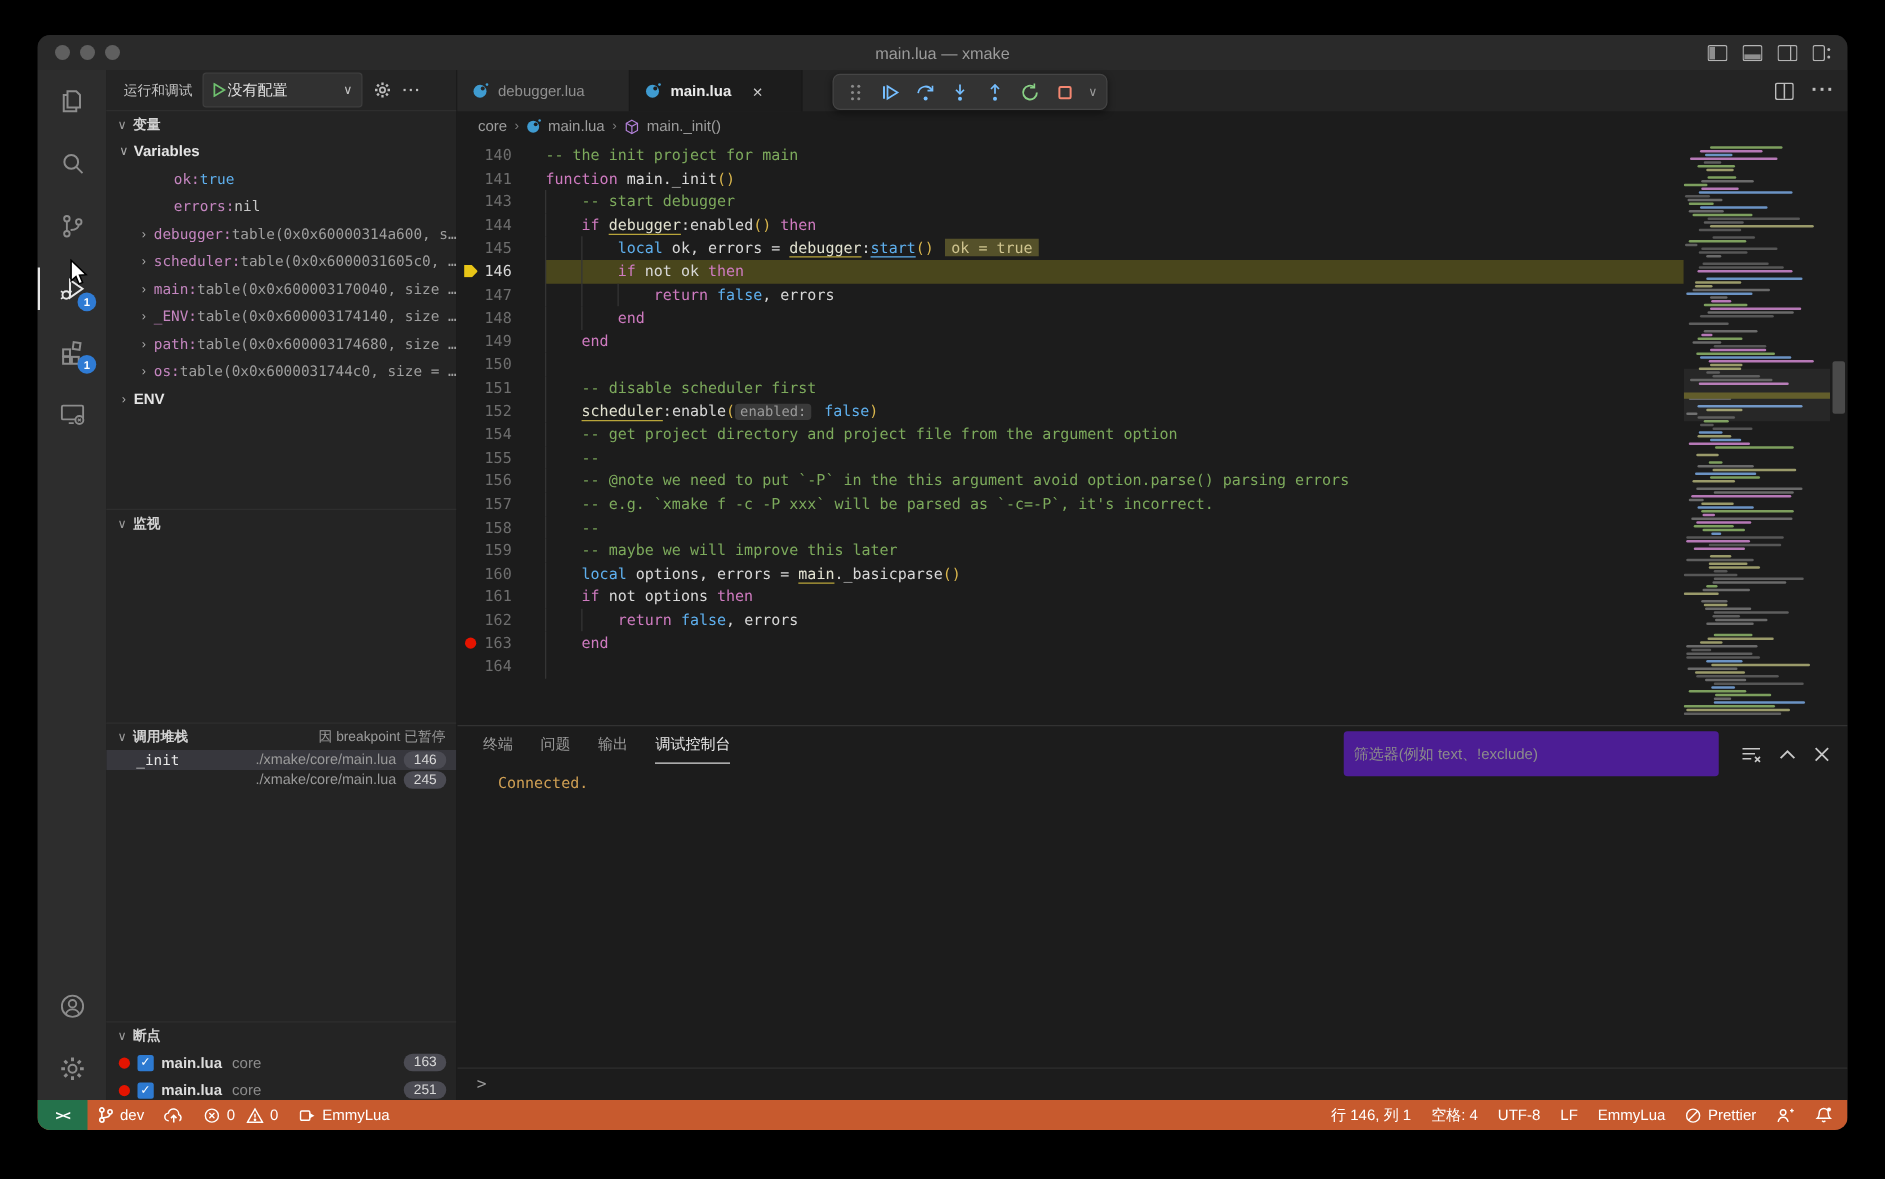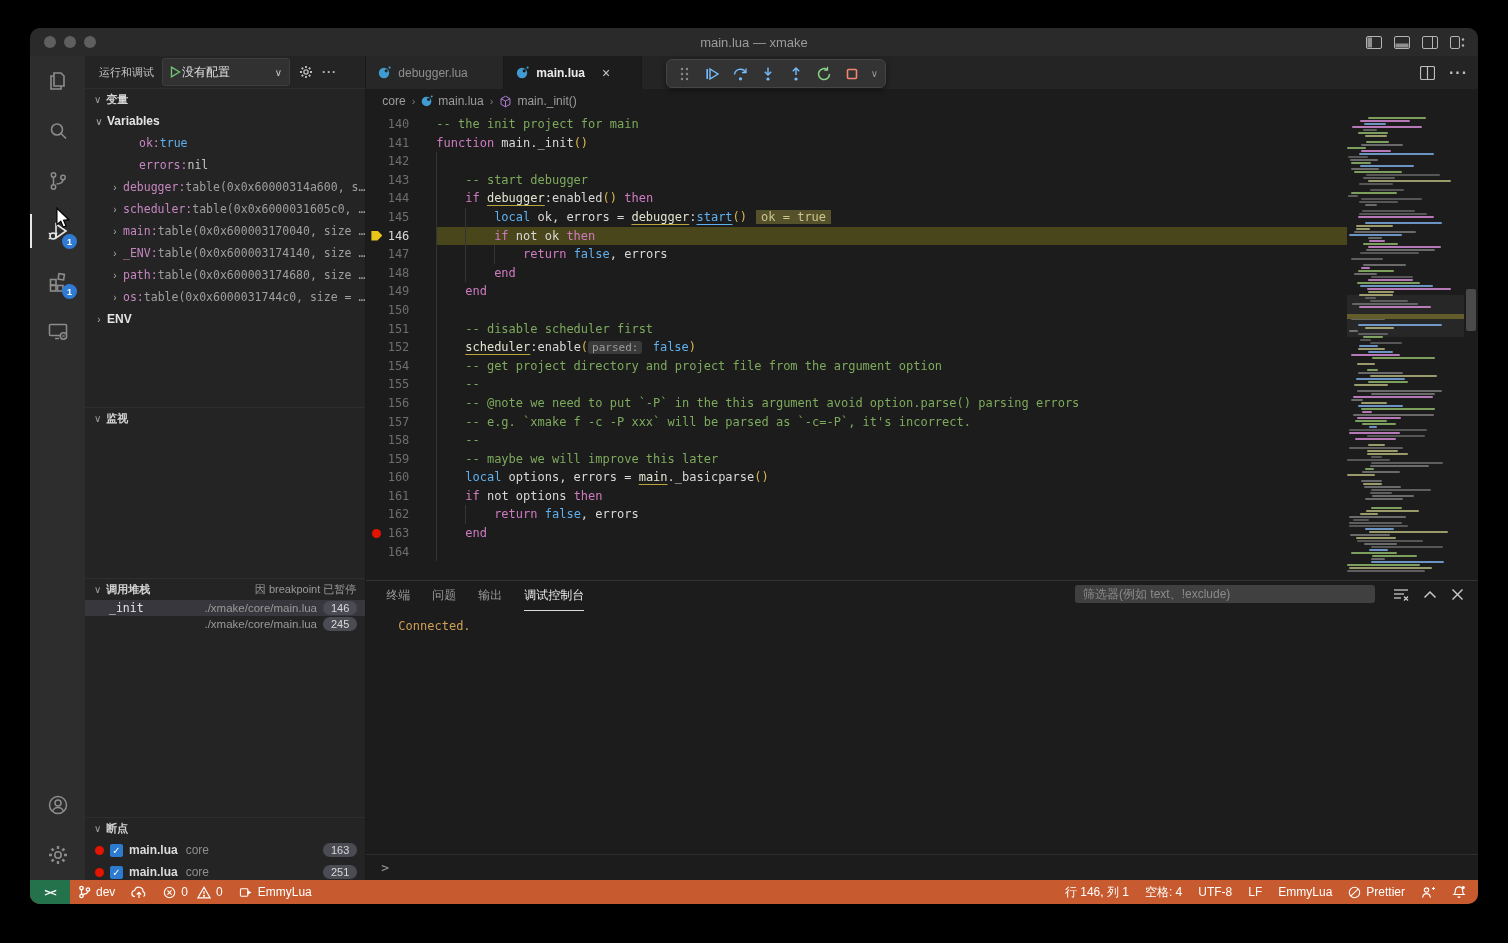--- a/index.html
+++ b/index.html
@@ -93,21 +93,21 @@
   .mm-band{position:absolute;left:0;right:0;height:5px;background:#5a5520;}
   .mm-slider{position:absolute;left:0;right:0;background:rgba(255,255,255,.05);}
   .vscroll{flex:0 0 14px;position:relative;}
   .vs-handle{position:absolute;left:2px;width:10px;border-radius:2px;background:rgba(130,130,130,.45);}
   
   .panel{flex:0 0 300px;border-top:1px solid #323232;display:flex;flex-direction:column;position:relative;background:#1c1c1c;}
   .panel-tabs{flex:0 0 30px;display:flex;align-items:center;gap:22px;padding:0 20px;font-size:12px;color:#9a9a9a;}
   .ptab{height:30px;display:flex;align-items:center;border-bottom:1px solid transparent;}
   .ptab.active{color:#eaeaea;border-bottom-color:#d9d9d9;}
   .panel-actions{position:absolute;right:14px;top:4px;display:flex;align-items:center;gap:14px;color:#c8c8c8;}
-  .filter{width:300px;height:18px;background:#404040;border-radius:3px;display:flex;align-items:center;
+  .filter{width:300px;height:36px;background:#4c1d95;border-radius:3px;display:flex;align-items:center;
     padding:0 8px;color:#8b8b8b;font-size:12px;margin-right:4px;}
   .console{flex:1;font-family:"DejaVu Sans Mono",monospace;font-size:12px;color:#d0a054;padding:8px 0 0 32px;}
   .repl{flex:0 0 26px;border-top:1px solid #2e2e2e;display:flex;align-items:center;padding:0 15px;
     color:#9a9a9a;font-family:"DejaVu Sans Mono",monospace;font-size:13px;}
   
   .statusbar{flex:0 0 24px;background:#c75a2e;display:flex;align-items:center;font-size:12px;color:#fff;}
   .sb-remote{width:40px;height:100%;background:#24724b;display:flex;align-items:center;justify-content:center;
     font-family:"DejaVu Sans Mono",monospace;font-size:11px;font-weight:bold;letter-spacing:-1px;}
   .st-item{display:flex;align-items:center;gap:5px;padding:0 8px;height:100%;white-space:nowrap;}
   .st-spacer{flex:1;}
@@ -481,31 +481,30 @@
               <path d="M2.5 4.5L8 7.5l5.5-3M8 7.5v7"></path>
             </svg>
           <span>main._init()</span>
           </span>
       </div>
 
       <div class="editor">
         <div class="codepane" id="code-lines">
             <div class="codeline"><div class="gutter">140</div><div class="codetext"><span class="t-c">-- the init project for main</span></div></div>
             <div class="codeline"><div class="gutter">141</div><div class="codetext"><span class="t-k">function</span><span class="t-w"> main._init</span><span class="t-y">()</span></div></div>
-            <div class="codeline"><div class="gutter">142</div><div class="codetext"><span class="guide" style="left: 0ch;"></span></div></div>
             <div class="codeline"><div class="gutter">143</div><div class="codetext"><span class="guide" style="left: 0ch;"></span><span class="t-w">    </span><span class="t-c">-- start debugger</span></div></div>
             <div class="codeline"><div class="gutter">144</div><div class="codetext"><span class="guide" style="left: 0ch;"></span><span class="t-w">    </span><span class="t-k">if</span><span class="t-w"> </span><span class="t-g">debugger</span><span class="t-w">:enabled</span><span class="t-y">()</span><span class="t-w"> </span><span class="t-k">then</span></div></div>
             <div class="codeline"><div class="gutter">145</div><div class="codetext"><span class="guide" style="left: 0ch;"></span><span class="guide" style="left: 4ch;"></span><span class="t-w">        </span><span class="t-b">local</span><span class="t-w"> ok, errors = </span><span class="t-g">debugger</span><span class="t-w">:</span><span class="t-l">start</span><span class="t-y">()</span><span class="t-h">ok = true</span></div></div>
             <div class="codeline cur"><div class="gutter">146<span class="dbg-arrow"></span></div><div class="codetext"><span class="guide" style="left: 0ch;"></span><span class="guide" style="left: 4ch;"></span><span class="t-w">        </span><span class="t-k">if</span><span class="t-w"> not ok </span><span class="t-k">then</span></div></div>
             <div class="codeline"><div class="gutter">147</div><div class="codetext"><span class="guide" style="left: 0ch;"></span><span class="guide" style="left: 4ch;"></span><span class="guide" style="left: 8ch;"></span><span class="t-w">            </span><span class="t-k">return</span><span class="t-w"> </span><span class="t-b">false</span><span class="t-w">, errors</span></div></div>
             <div class="codeline"><div class="gutter">148</div><div class="codetext"><span class="guide" style="left: 0ch;"></span><span class="guide" style="left: 4ch;"></span><span class="t-w">        </span><span class="t-k">end</span></div></div>
             <div class="codeline"><div class="gutter">149</div><div class="codetext"><span class="guide" style="left: 0ch;"></span><span class="t-w">    </span><span class="t-k">end</span></div></div>
             <div class="codeline"><div class="gutter">150</div><div class="codetext"><span class="guide" style="left: 0ch;"></span></div></div>
             <div class="codeline"><div class="gutter">151</div><div class="codetext"><span class="guide" style="left: 0ch;"></span><span class="t-w">    </span><span class="t-c">-- disable scheduler first</span></div></div>
-            <div class="codeline"><div class="gutter">152</div><div class="codetext"><span class="guide" style="left: 0ch;"></span><span class="t-w">    </span><span class="t-g">scheduler</span><span class="t-w">:enable</span><span class="t-y">(</span><span class="t-p">parsed:</span><span class="t-w"> </span><span class="t-b">false</span><span class="t-y">)</span></div></div>
+            <div class="codeline"><div class="gutter">152</div><div class="codetext"><span class="guide" style="left: 0ch;"></span><span class="t-w">    </span><span class="t-g">scheduler</span><span class="t-w">:enable</span><span class="t-y">(</span><span class="t-p">enabled:</span><span class="t-w"> </span><span class="t-b">false</span><span class="t-y">)</span></div></div>
             <div class="codeline"><div class="gutter">154</div><div class="codetext"><span class="guide" style="left: 0ch;"></span><span class="t-w">    </span><span class="t-c">-- get project directory and project file from the argument option</span></div></div>
             <div class="codeline"><div class="gutter">155</div><div class="codetext"><span class="guide" style="left: 0ch;"></span><span class="t-w">    </span><span class="t-c">--</span></div></div>
             <div class="codeline"><div class="gutter">156</div><div class="codetext"><span class="guide" style="left: 0ch;"></span><span class="t-w">    </span><span class="t-c">-- @note we need to put `-P` in the this argument avoid option.parse() parsing errors</span></div></div>
             <div class="codeline"><div class="gutter">157</div><div class="codetext"><span class="guide" style="left: 0ch;"></span><span class="t-w">    </span><span class="t-c">-- e.g. `xmake f -c -P xxx` will be parsed as `-c=-P`, it's incorrect.</span></div></div>
             <div class="codeline"><div class="gutter">158</div><div class="codetext"><span class="guide" style="left: 0ch;"></span><span class="t-w">    </span><span class="t-c">--</span></div></div>
             <div class="codeline"><div class="gutter">159</div><div class="codetext"><span class="guide" style="left: 0ch;"></span><span class="t-w">    </span><span class="t-c">-- maybe we will improve this later</span></div></div>
             <div class="codeline"><div class="gutter">160</div><div class="codetext"><span class="guide" style="left: 0ch;"></span><span class="t-w">    </span><span class="t-b">local</span><span class="t-w"> options, errors = </span><span class="t-g">main</span><span class="t-w">._basicparse</span><span class="t-y">()</span></div></div>
             <div class="codeline"><div class="gutter">161</div><div class="codetext"><span class="guide" style="left: 0ch;"></span><span class="t-w">    </span><span class="t-k">if</span><span class="t-w"> not options </span><span class="t-k">then</span></div></div>
             <div class="codeline"><div class="gutter">162</div><div class="codetext"><span class="guide" style="left: 0ch;"></span><span class="guide" style="left: 4ch;"></span><span class="t-w">        </span><span class="t-k">return</span><span class="t-w"> </span><span class="t-b">false</span><span class="t-w">, errors</span></div></div>
             <div class="codeline"><div class="gutter">163<span class="bp-dot-g"></span></div><div class="codetext"><span class="guide" style="left: 0ch;"></span><span class="t-w">    </span><span class="t-k">end</span></div></div>

